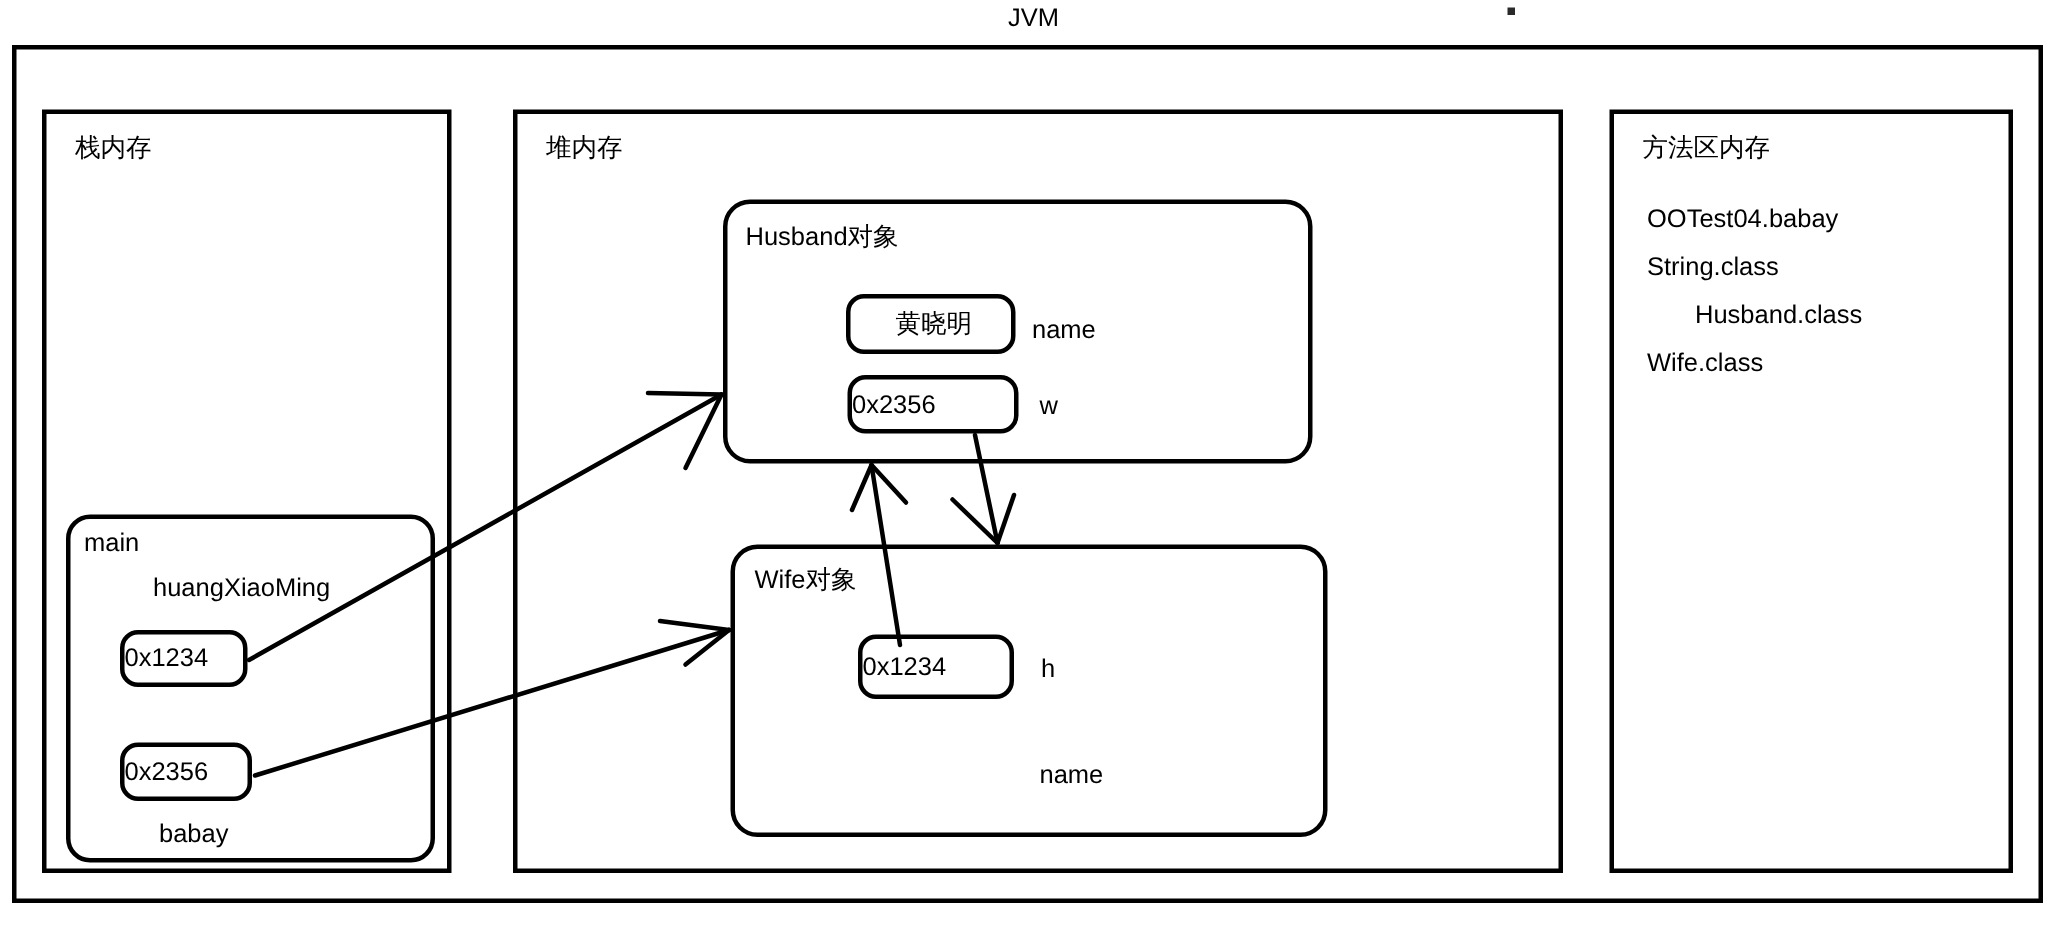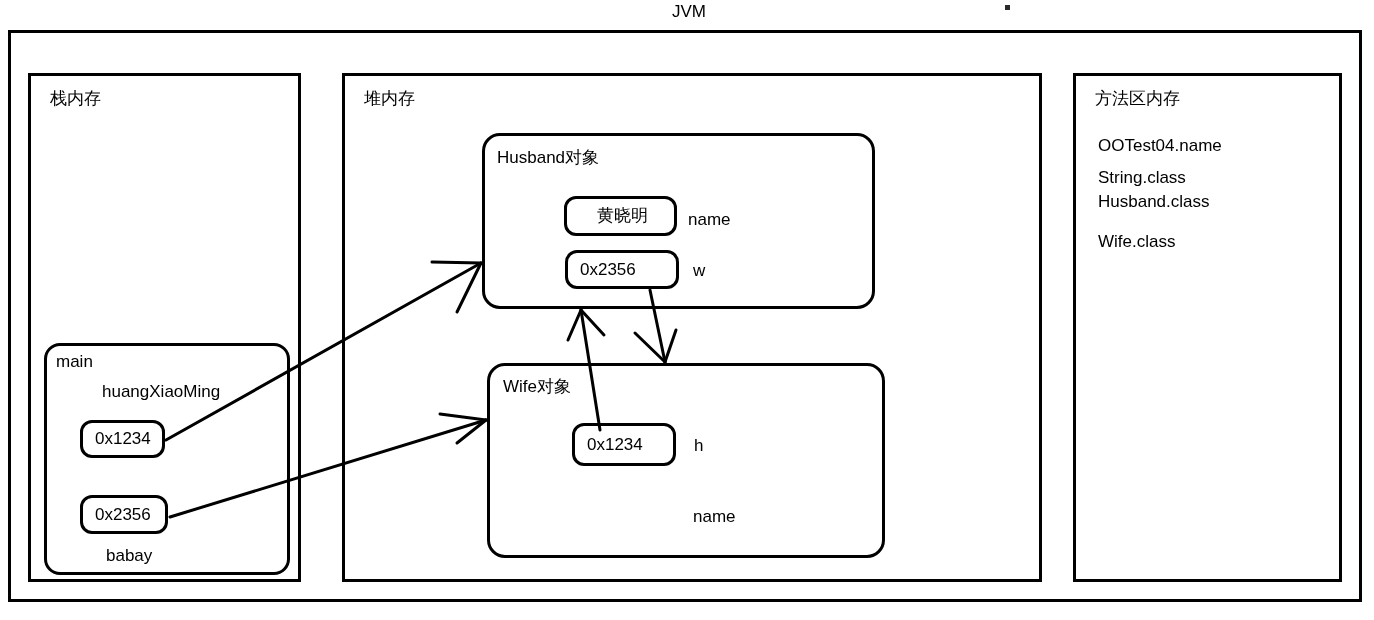--- a/index.html
+++ b/index.html
@@ -81,21 +81,20 @@
   #husband-title { left: 497px; top: 148px; }
   #wife-title    { left: 503px; top: 377px; }
 
   .slot {
     position: absolute;
     border: 3px solid #000000;
     border-radius: 12px;
     box-sizing: border-box;
     display: flex;
     align-items: center;
-    padding-left: 12px;
     font-size: 17px;
     line-height: 20px;
     white-space: nowrap;
     background: transparent;
   }
   .slot.centered { justify-content: center; padding-left: 4px; }
 
   #slot-main-1 { left: 80px;  top: 420px; width: 85px;  height: 38px; }
   #slot-main-2 { left: 80px;  top: 495px; width: 88px;  height: 39px; }
 
@@ -127,21 +126,21 @@
 
   .class-item {
     position: absolute;
     left: 1098px;
     font-size: 17px;
     line-height: 20px;
     white-space: nowrap;
   }
   #class-0 { top: 136px; }
   #class-1 { top: 168px; }
-  #class-2 { top: 192px; }
+  #class-2 { top: 200px; margin-left: 32px; }
   #class-3 { top: 232px; }
 
   #arrows {
     position: absolute;
     left: 0; top: 0;
     width: 1374px;
     height: 620px;
     pointer-events: none;
   }
   .watermark {
@@ -186,21 +185,21 @@
   <div class="field-label" id="lbl-h-name">name</div>
   <div class="slot" id="slot-h-w">0x2356</div>
   <div class="field-label" id="lbl-h-w">w</div>
 
   <div class="obj-box" id="wife-obj"></div>
   <div class="obj-title" id="wife-title">Wife对象</div>
   <div class="slot" id="slot-w-h">0x1234</div>
   <div class="field-label" id="lbl-w-h">h</div>
   <div class="field-label" id="lbl-w-name">name</div>
 
-  <div class="class-item" id="class-0">OOTest04.name</div>
+  <div class="class-item" id="class-0">OOTest04.babay</div>
   <div class="class-item" id="class-1">String.class</div>
   <div class="class-item" id="class-2">Husband.class</div>
   <div class="class-item" id="class-3">Wife.class</div>
 
   <svg id="arrows" viewBox="0 0 1374 620">
     <g stroke="#000000" stroke-width="3" fill="none" stroke-linecap="round">
 
       <line x1="166" y1="440" x2="481" y2="263"></line>
       <line x1="432" y1="262" x2="481" y2="263"></line>
       <line x1="457" y1="312" x2="481" y2="263"></line>

